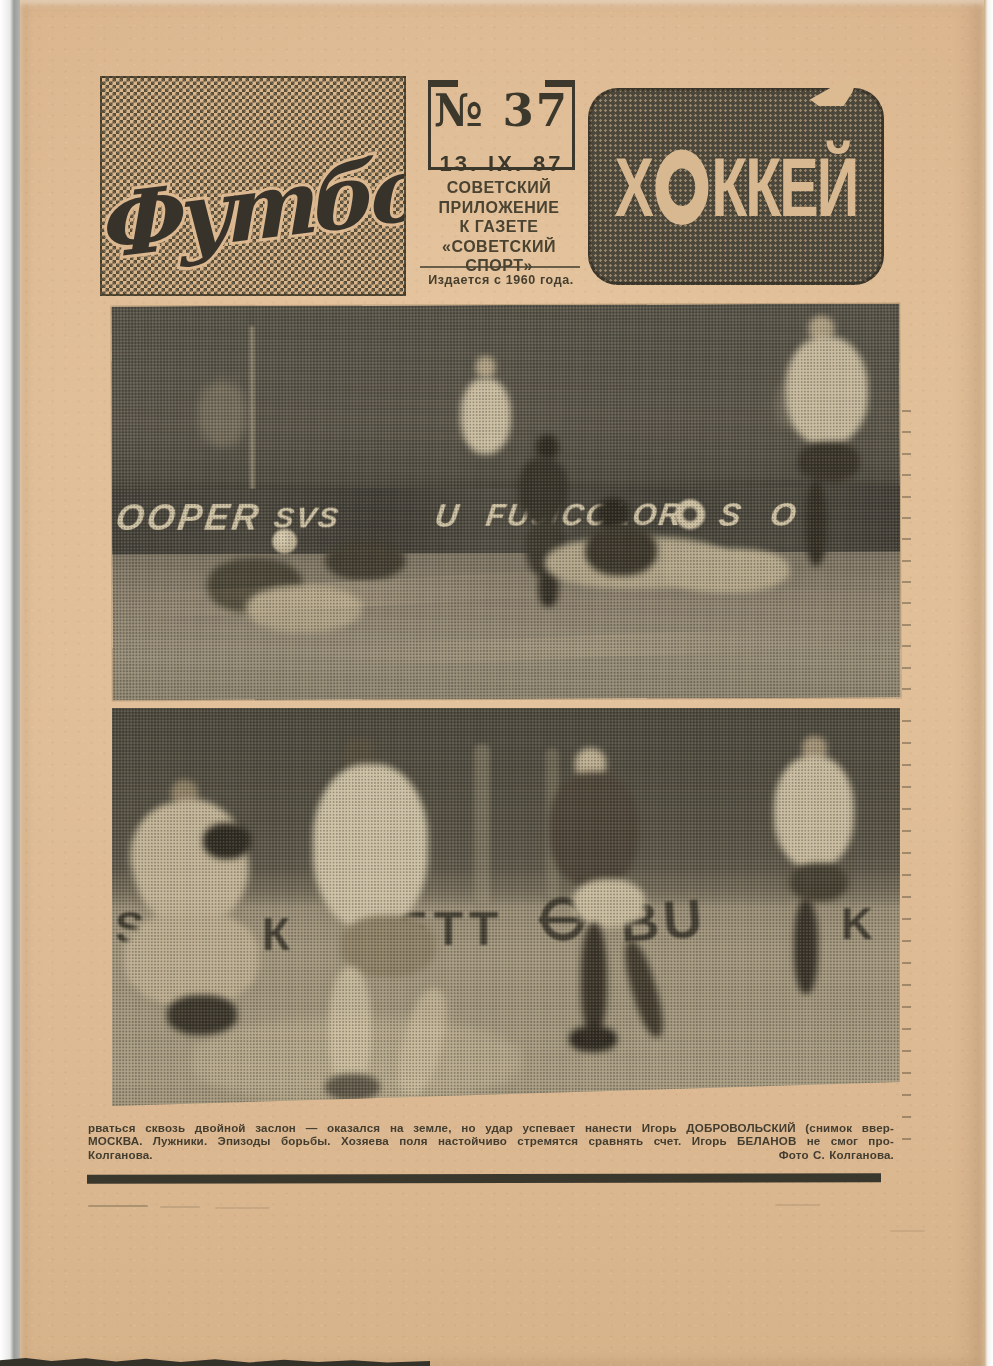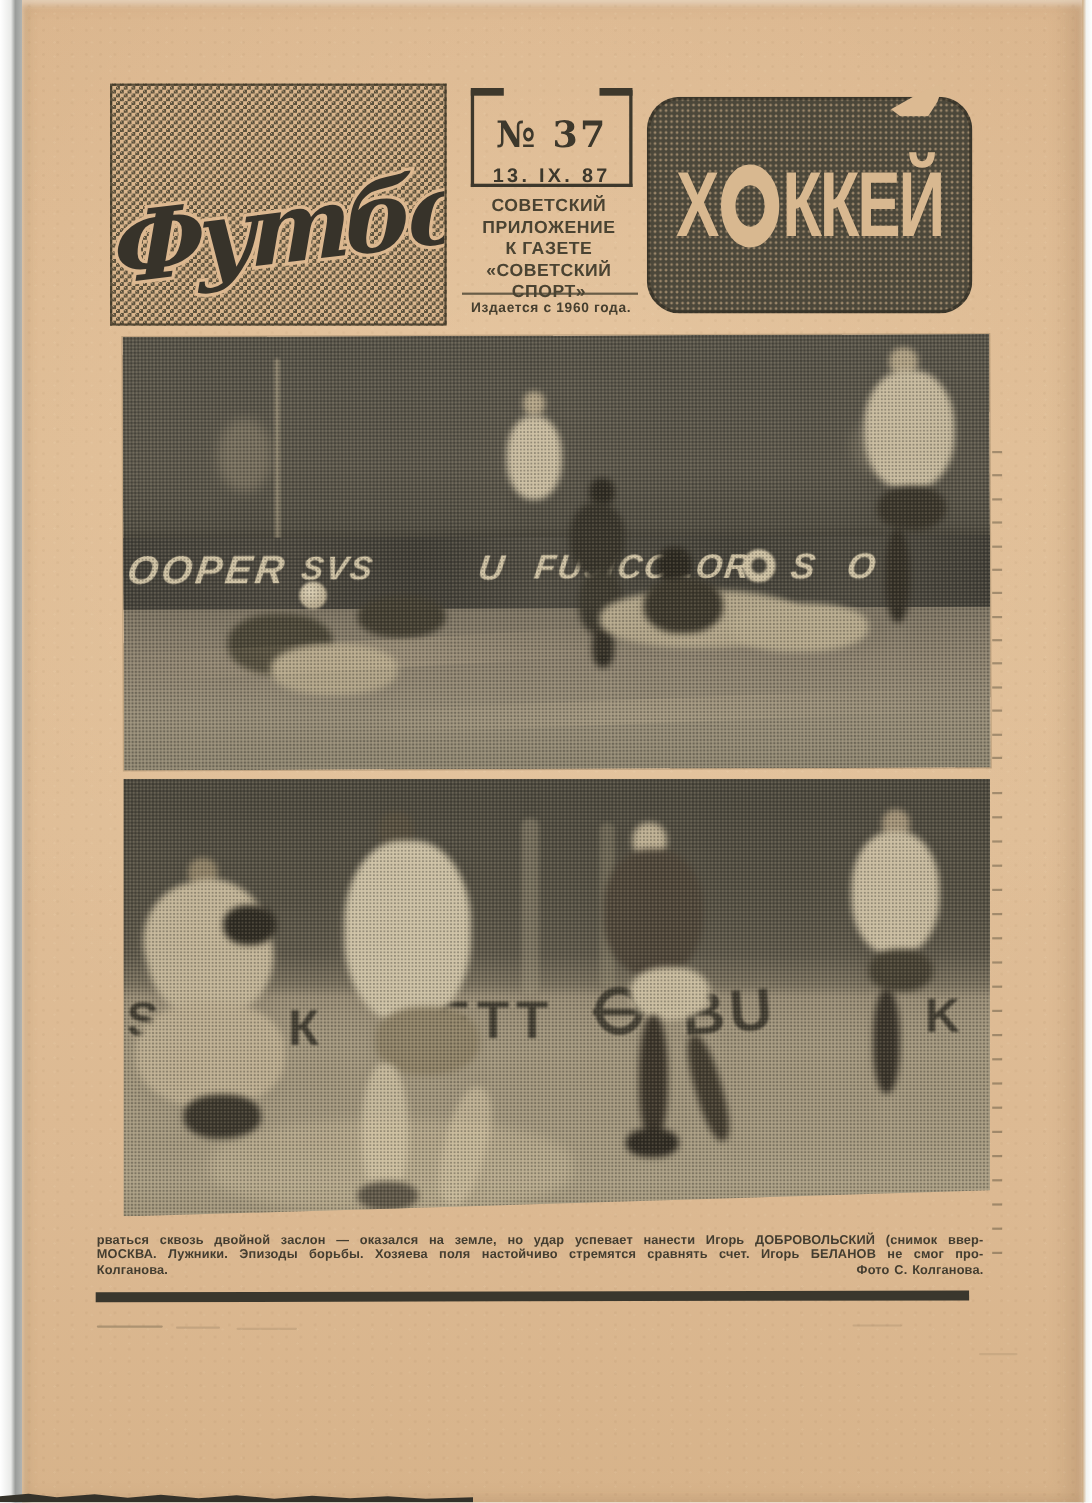--- a/index.html
+++ b/index.html
@@ -60,22 +60,22 @@
     position:absolute;right:26px;top:-12px;width:48px;height:30px;background:#dcba92;
     clip-path:polygon(0 78%,62% 22%,100% 0,88% 55%,70% 100%,18% 100%);
   }
   .issue-box{
     position:absolute;left:428px;top:82px;width:141px;height:85px;
     border-left:3px solid #3d382c;border-right:3px solid #3d382c;border-bottom:3px solid #3d382c;
     text-align:center;color:#3d382c;
   }
   .issue-box .tickL,.issue-box .tickR{position:absolute;top:-2px;width:30px;height:7px;background:#3d382c;}
   .issue-box .tickL{left:-3px;} .issue-box .tickR{right:-3px;}
-  .issue-no{font-family:"DejaVu Serif",serif;font-weight:bold;font-size:33px;line-height:50px;margin-top:16px;letter-spacing:2px;}
-  .issue-date{font-weight:bold;font-size:18px;letter-spacing:3px;margin-top:1px;}
+  .issue-no{font-family:"DejaVu Serif",serif;font-weight:bold;font-size:45px;line-height:50px;margin-top:4px;letter-spacing:2px;}
+  .issue-date{font-weight:bold;font-size:22px;letter-spacing:3px;margin-top:15px;}
   .subtitle{
     position:absolute;left:420px;top:178px;width:158px;text-align:center;
     font-weight:bold;font-size:16px;line-height:19.5px;color:#4a4332;letter-spacing:.5px;
   }
   .subtitle-divider{position:absolute;left:420px;top:266px;width:160px;height:2px;background:#4a4332;opacity:.8;}
   .since-note{
     position:absolute;left:416px;top:273px;width:170px;text-align:center;
     font-weight:bold;font-size:12.5px;color:#453e2e;letter-spacing:.6px;
   }
 

